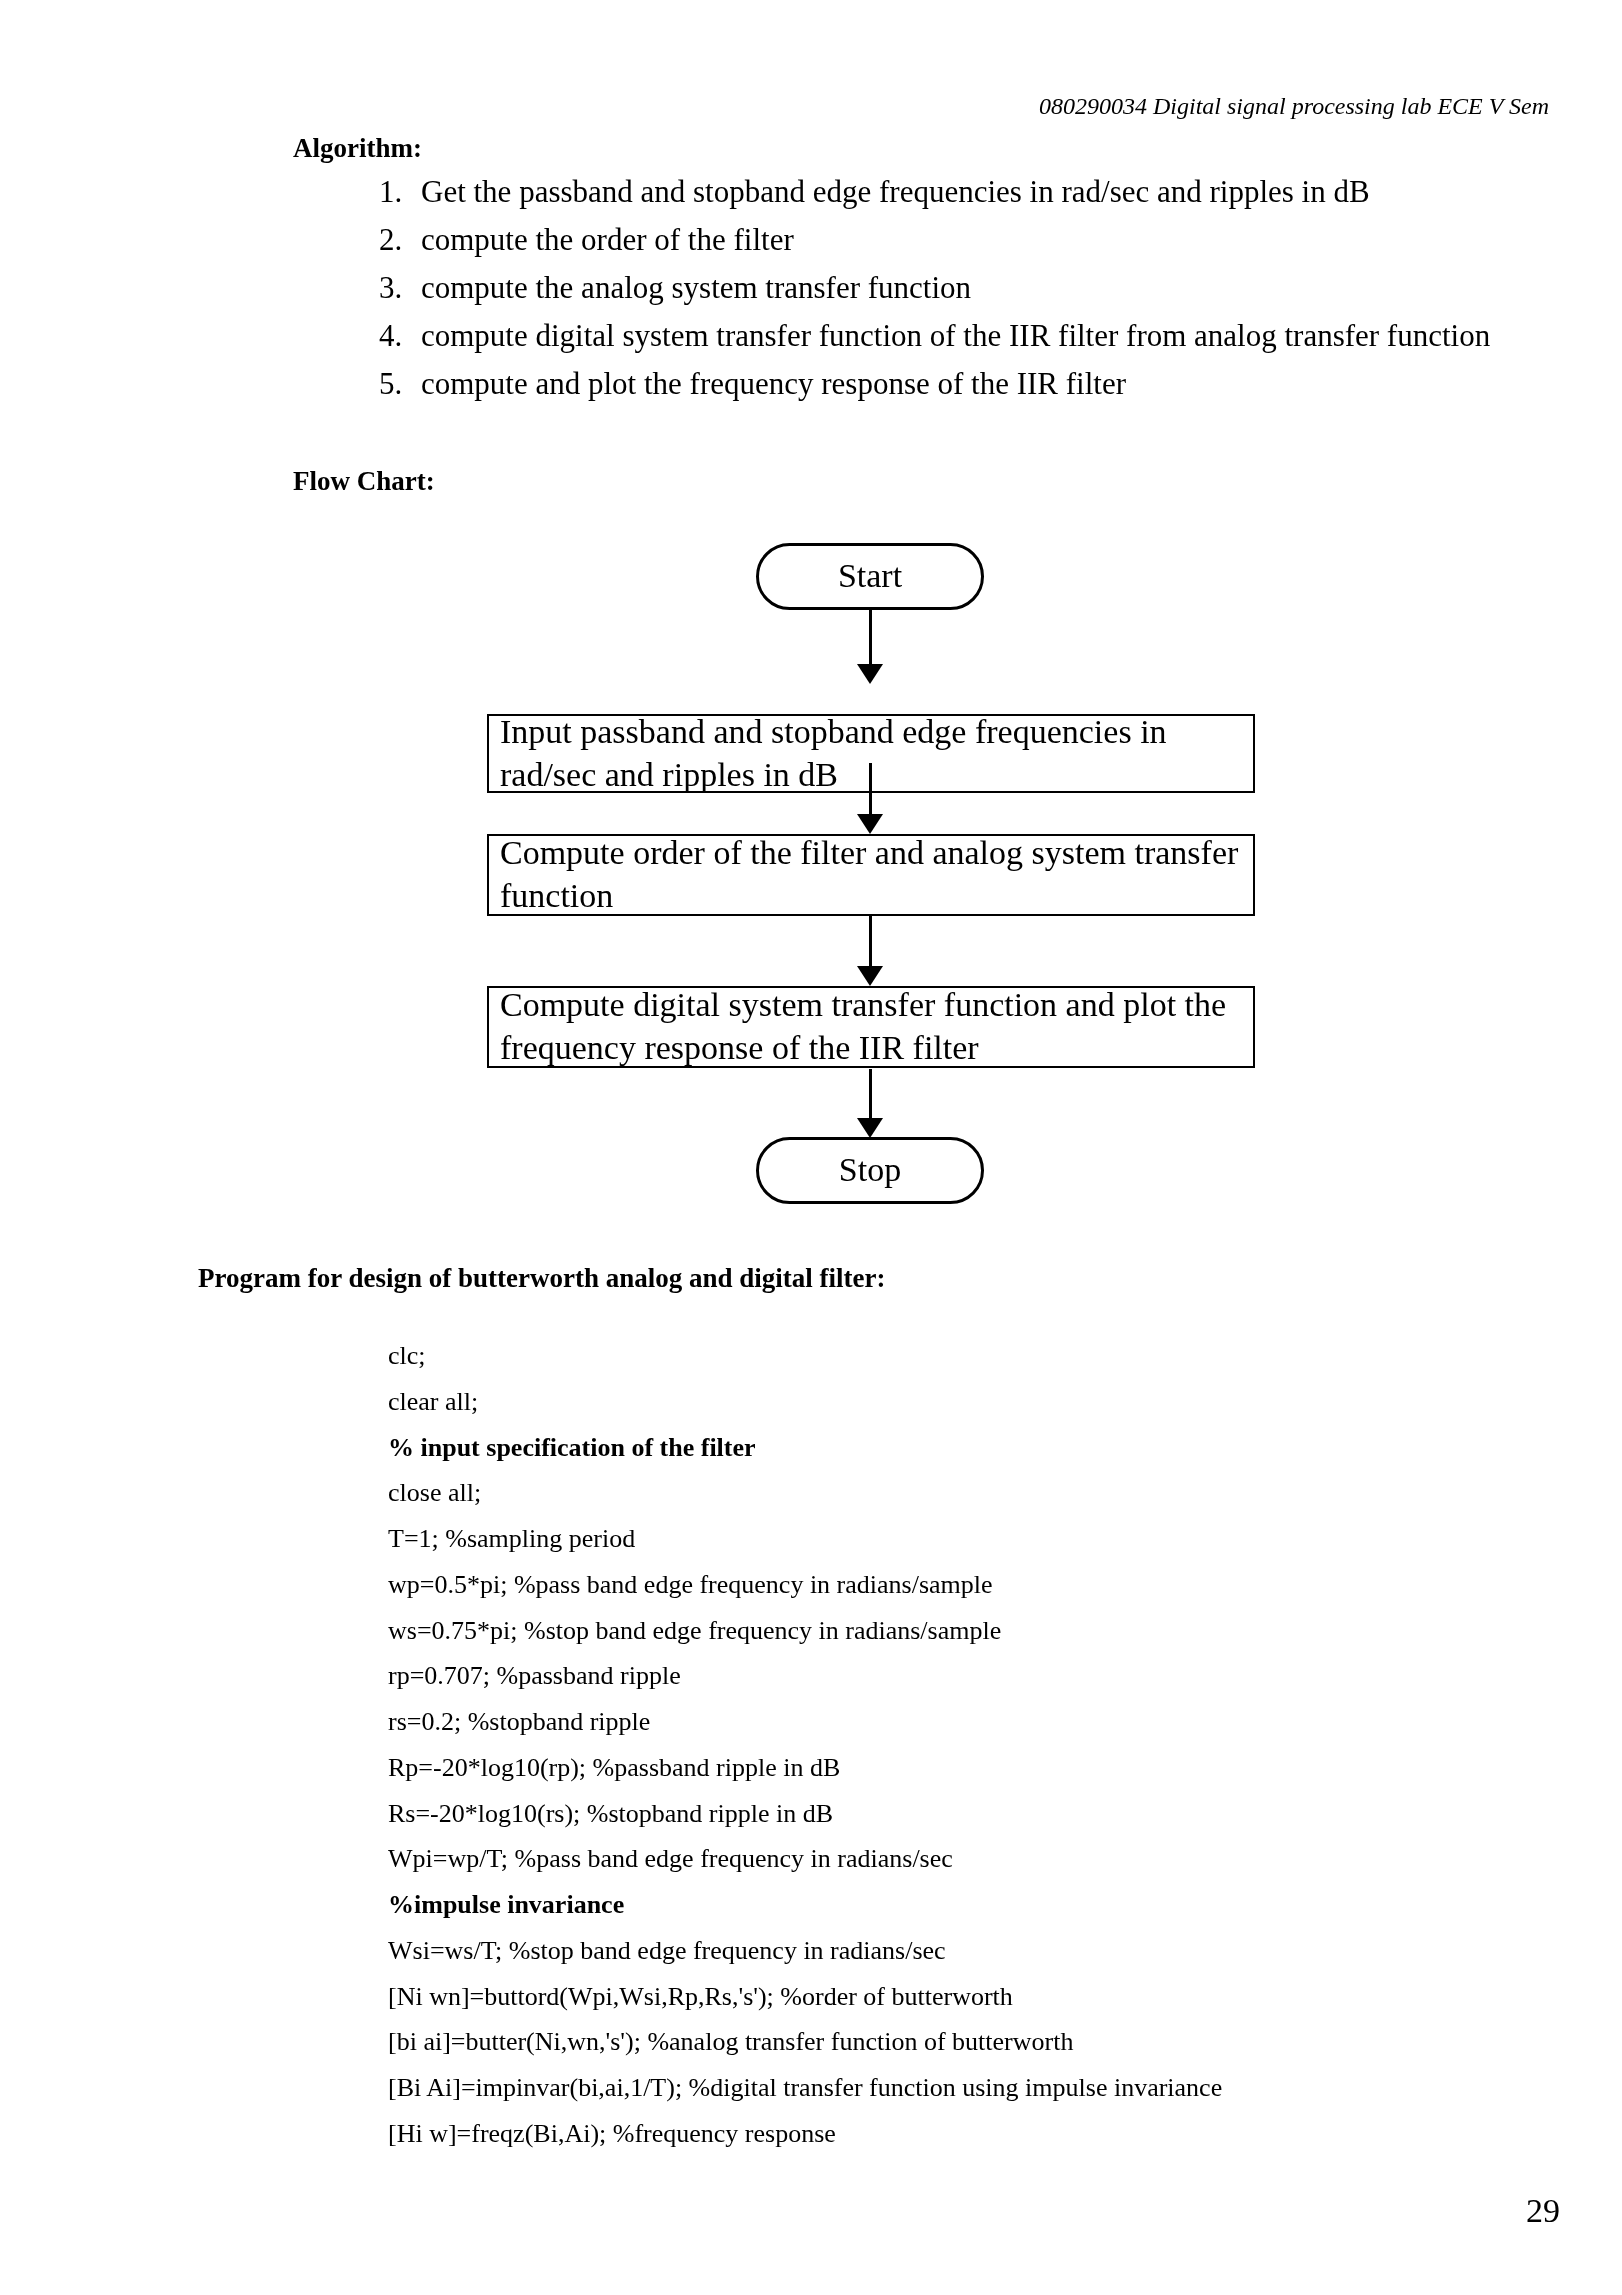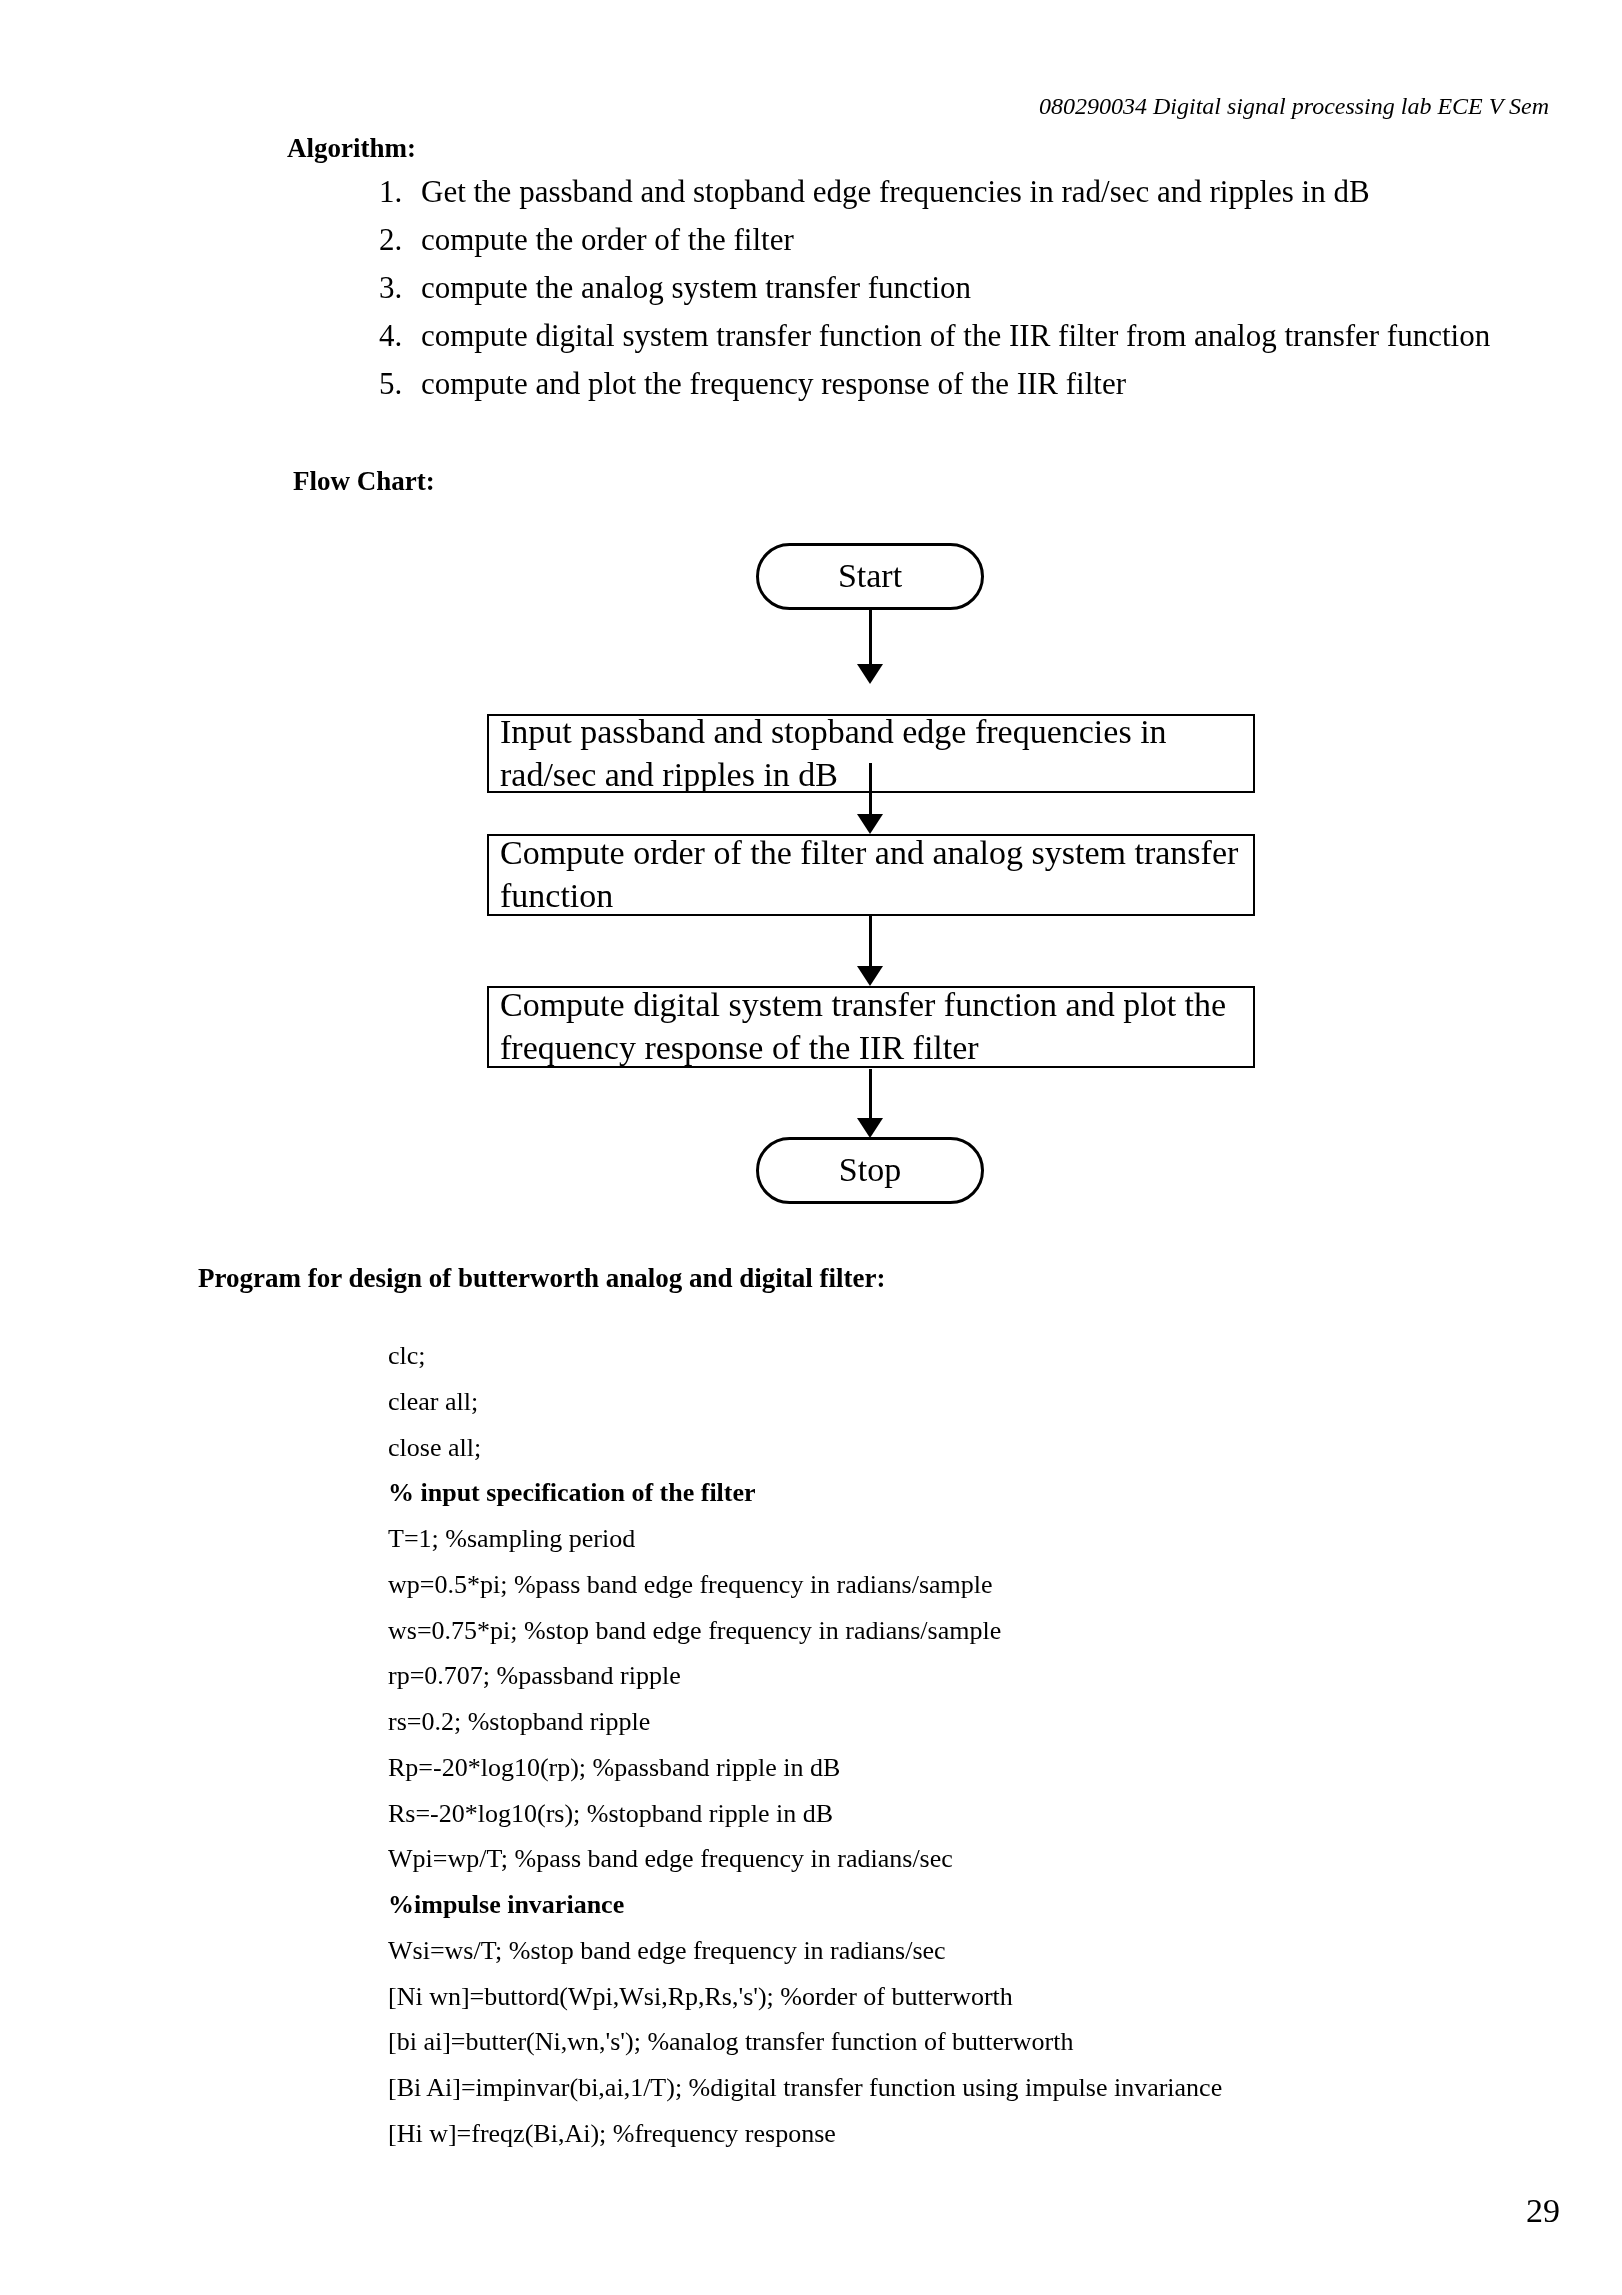--- a/index.html
+++ b/index.html
@@ -24,21 +24,21 @@
     font-style: italic;
     font-size: 24px;
     line-height: 1.1;
     white-space: nowrap;
     margin-left: 44px;
   }
 
   
   .algorithm-heading {
     position: absolute;
-    left: 287px;
+    left: 293px;
     top: 133px;
     font-weight: bold;
     font-size: 27px;
     line-height: 1.18;
     text-align: right;
   }
   .algorithm-list {
     position: absolute;
     left: 356px;
     top: 168px;
@@ -189,22 +189,22 @@
   <div class="arrowhead head-4"></div>
 
   <div class="node terminator node-stop">Stop</div>
 </div>
 
 <div class="program-heading">Program for design of butterworth analog and digital filter:</div>
 
 <div class="code-block">
     <div class="code-line">clc;</div>
     <div class="code-line">clear all;</div>
+    <div class="code-line bold">% input specification of the filter</div>
     <div class="code-line">close all;</div>
-    <div class="code-line bold">% input specification of the filter</div>
     <div class="code-line">T=1; %sampling period</div>
     <div class="code-line">wp=0.5*pi; %pass band edge frequency in radians/sample</div>
     <div class="code-line">ws=0.75*pi; %stop band edge frequency in radians/sample</div>
     <div class="code-line">rp=0.707; %passband ripple</div>
     <div class="code-line">rs=0.2; %stopband ripple</div>
     <div class="code-line">Rp=-20*log10(rp); %passband ripple in dB</div>
     <div class="code-line">Rs=-20*log10(rs); %stopband ripple in dB</div>
     <div class="code-line">Wpi=wp/T; %pass band edge frequency in radians/sec</div>
     <div class="code-line bold">%impulse invariance</div>
     <div class="code-line">Wsi=ws/T; %stop band edge frequency in radians/sec</div>

